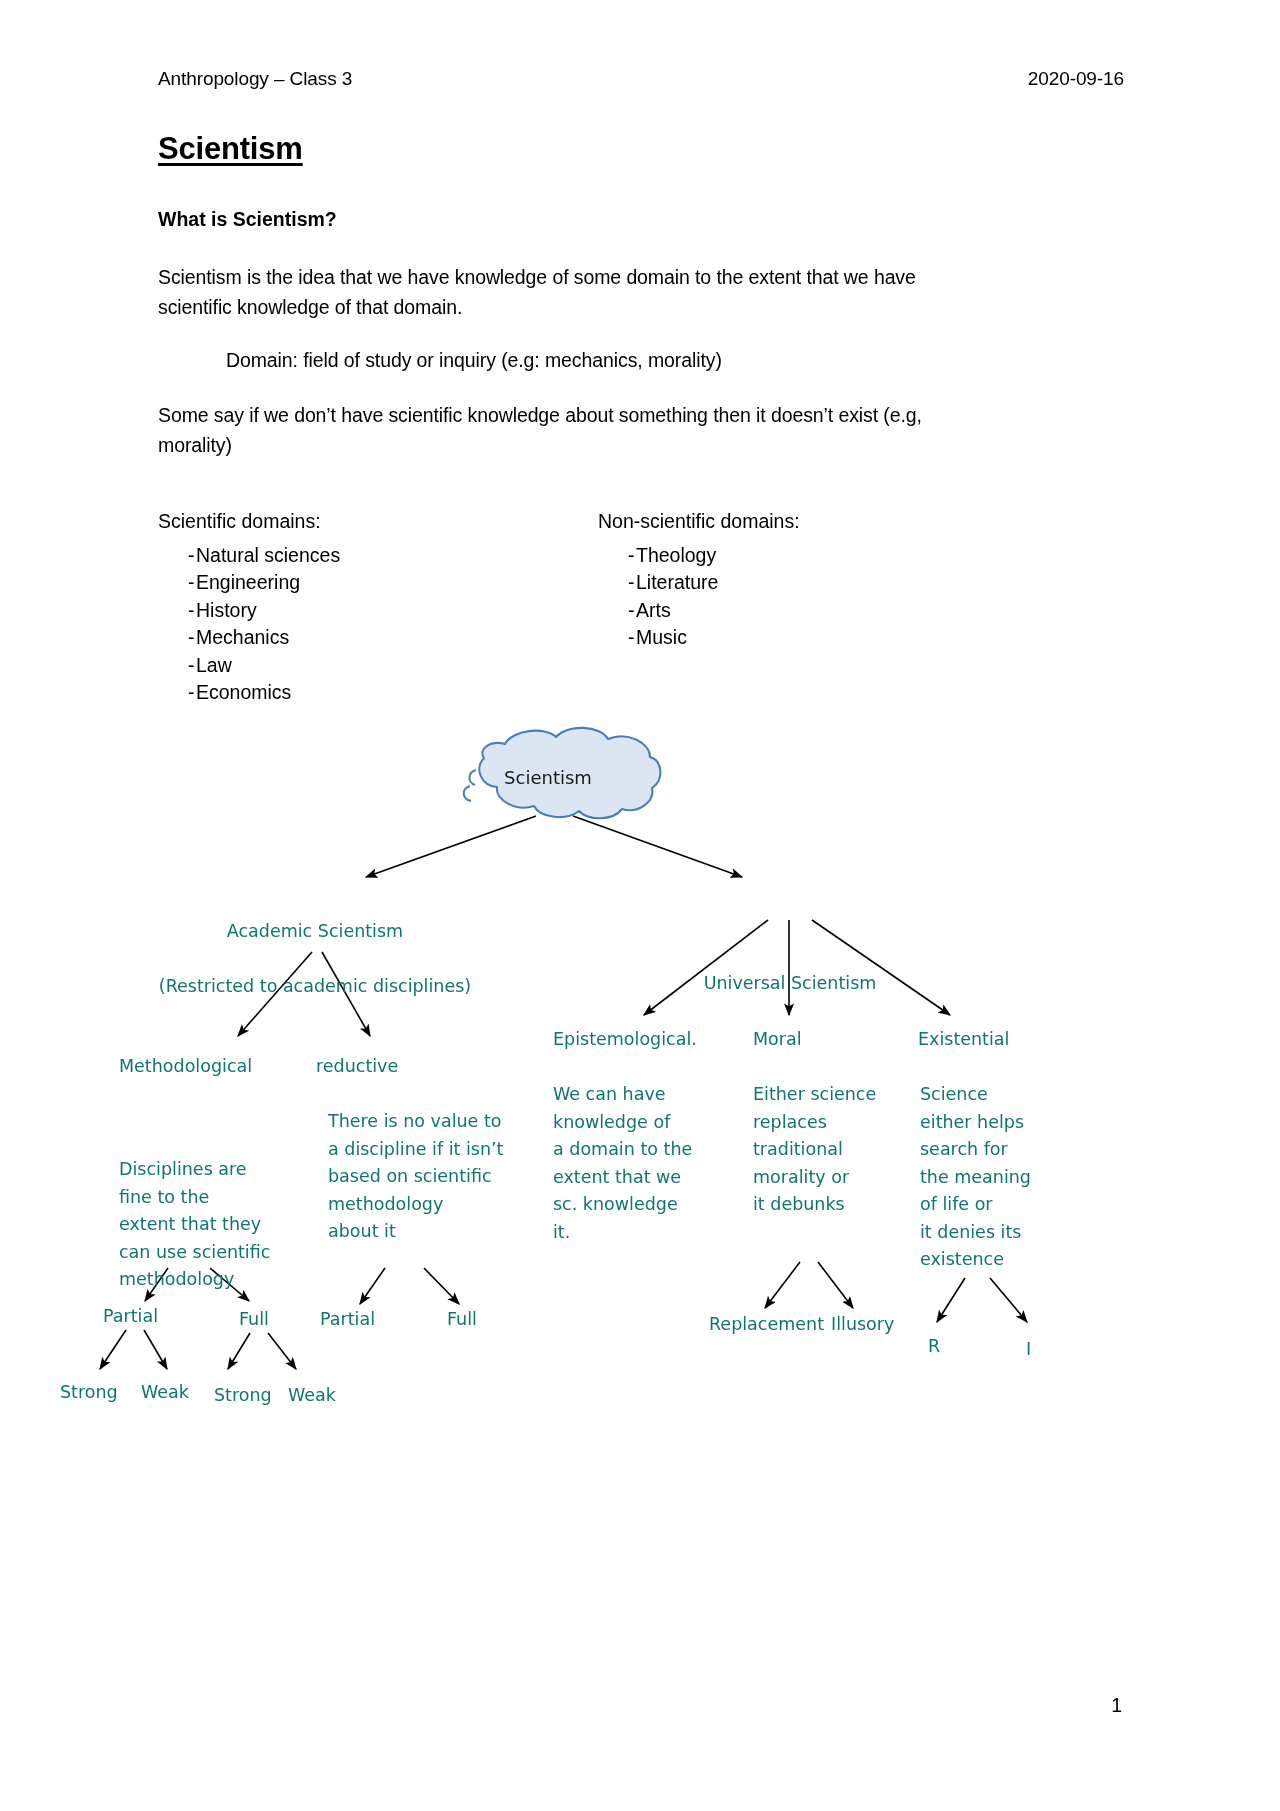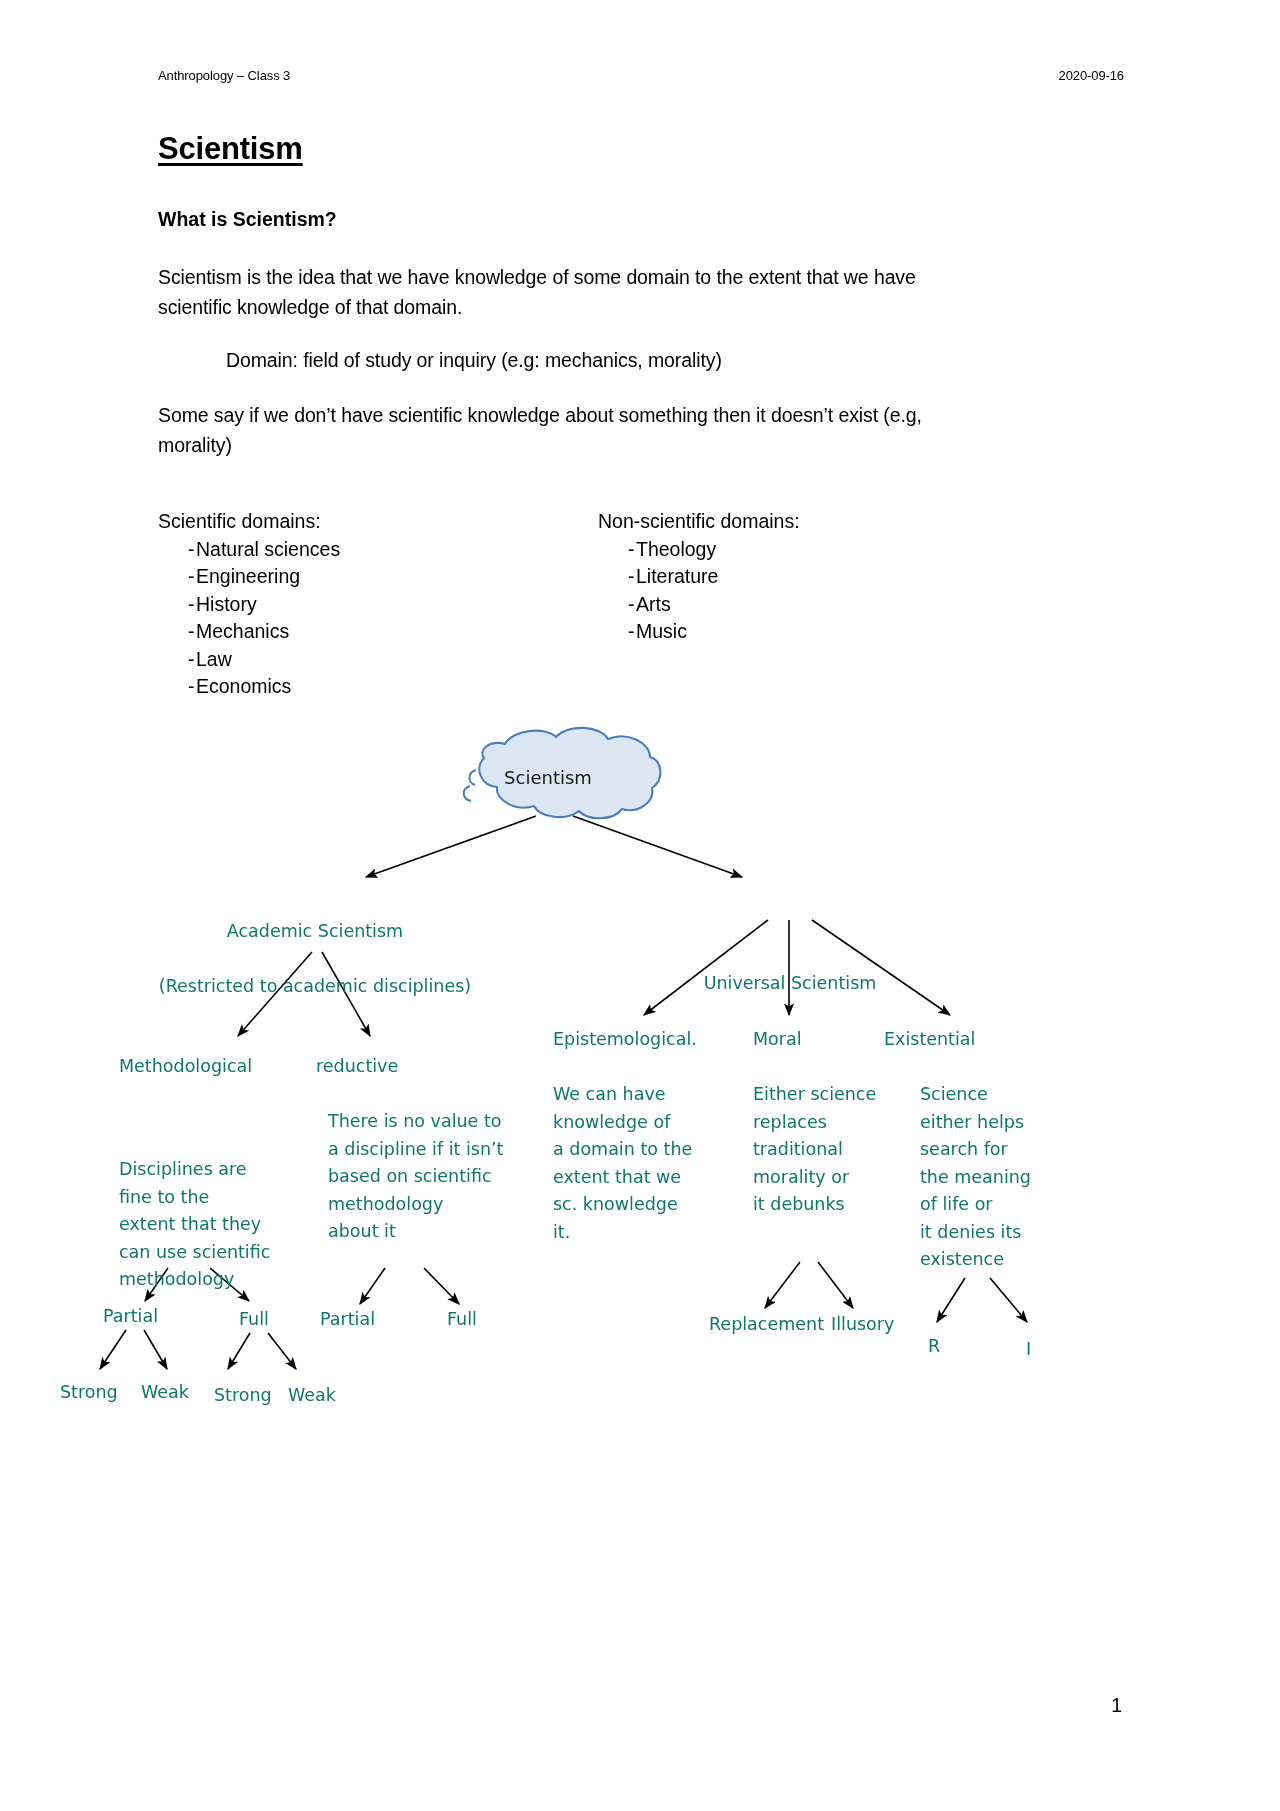--- a/index.html
+++ b/index.html
@@ -19,21 +19,21 @@
 
   
   .doc-header {
     position: absolute;
     left: 158px;
     top: 68px;
     width: 966px;
     display: flex;
     justify-content: space-between;
     align-items: flex-end;
-    font-size: 13px;
+    font-size: 19px;
     letter-spacing: -0.1px;
   }
 
   
   .title {
     position: absolute;
     left: 158px;
     top: 131px;
     font-size: 31px;
     font-weight: bold;
@@ -57,21 +57,21 @@
     letter-spacing: -0.1px;
   }
   #para-definition { top: 262px; }
   #para-domain     { top: 345px; left: 226px; width: 760px; }
   #para-somesay    { top: 400px; }
 
   
   .list-block { position: absolute; font-size: 19.5px; line-height: 27.5px; }
   #list-scientific { left: 158px; top: 508px; }
   #list-nonscientific { left: 598px; top: 508px; }
-  .list-heading { margin-bottom: 0; }
+  .list-heading { margin-bottom: 6px; }
   .list-items { list-style: none; margin: 0; padding: 0; }
   .list-items li {
     display: flex;
     height: 27.5px;
     align-items: baseline;
   }
   .li-dash { width: 38px; padding-left: 30px; box-sizing: border-box; }
   .li-text { }
 
   
@@ -266,21 +266,21 @@
 sc. knowledge
 it.</div>
 
   <div class="dlabel" style="left:753px; top:1026px;">Moral</div>
   <div class="dlabel" style="left:753px; top:1081px;">Either science
 replaces
 traditional
 morality or
 it debunks</div>
 
-  <div class="dlabel" style="left:884px; top:1026px;">Existential</div>
+  <div class="dlabel" style="left:918px; top:1026px;">Existential</div>
   <div class="dlabel" style="left:920px; top:1081px;">Science
 either helps
 search for
 the meaning
 of life or
 it denies its
 existence</div>
 
   <div class="dlabel" style="left:103px; top:1303px;">Partial</div>
   <div class="dlabel" style="left:239px; top:1306px;">Full</div>

